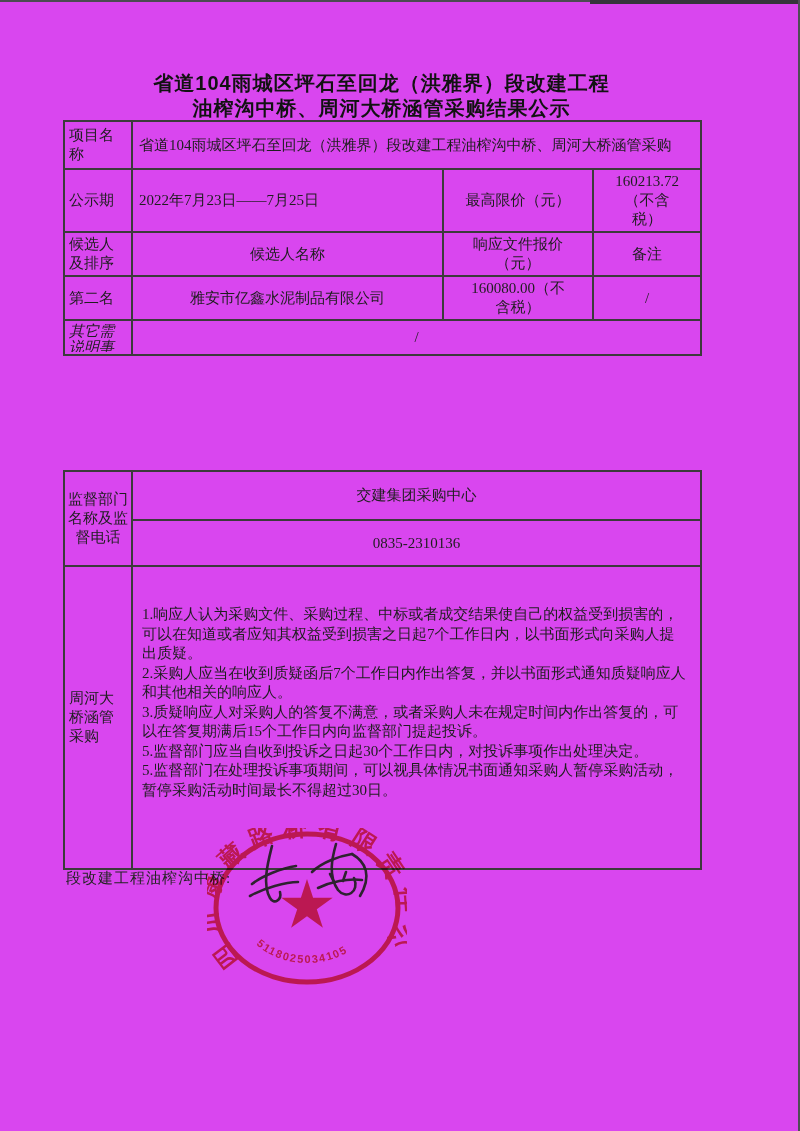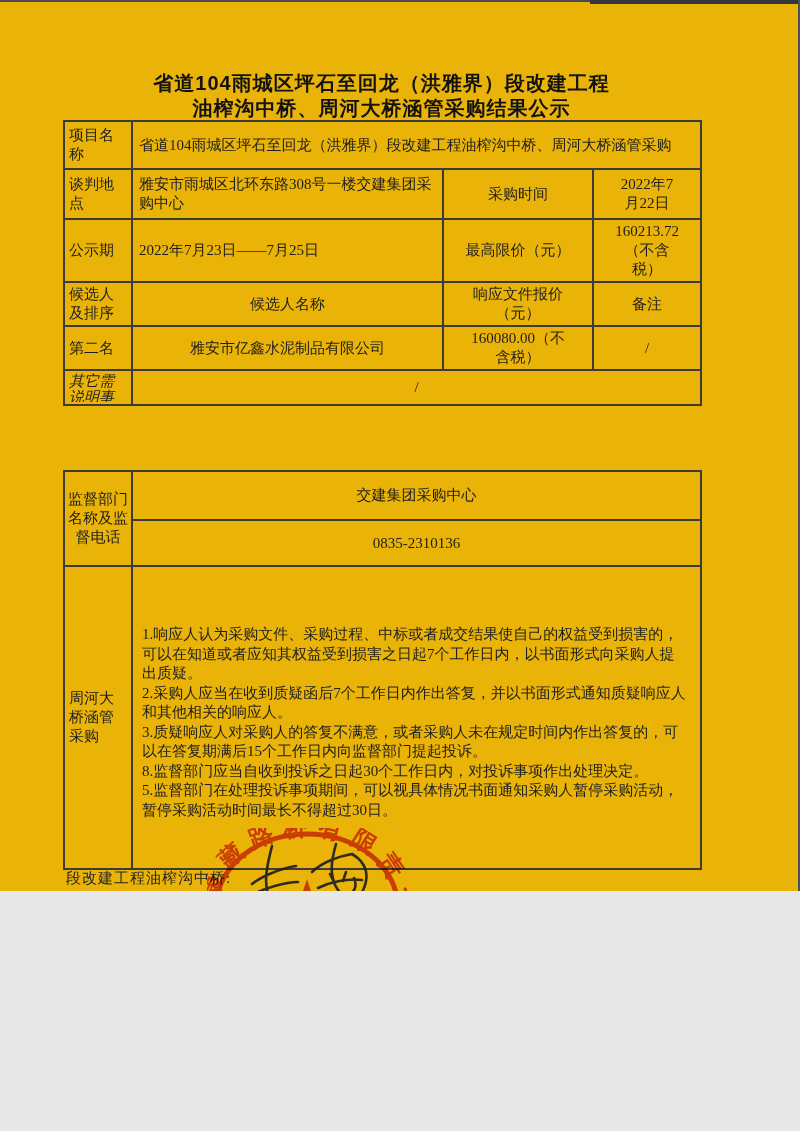--- a/index.html
+++ b/index.html
@@ -1,18 +1,18 @@
 <!DOCTYPE html>
 <html><head>
 <meta charset="utf-8">
 <style>
   html,body { margin:0; padding:0; background:#e8e8e8; }
   .sheet {
-    position:relative; width:800px; height:891px;
-    background:#eab308; overflow:hidden;
+    position:relative; width:800px; height:1131px;
+    background:#d946ef; overflow:hidden;
     font-family:"Liberation Serif","DejaVu Serif",serif;
     color:#1e1e1e;
   }
   
   .edge-top   { position:absolute; top:0; left:0; width:100%; height:2px; background:#4b4b52; }
   .edge-top-r { position:absolute; top:0; right:0; width:210px; height:4px; background:#35353c; }
   .edge-right { position:absolute; top:0; right:0; width:2px; height:100%; background:#4e4e57; }
 
   .title { position:absolute; left:63px; top:71px; width:637px; text-align:center;
            font-family:"Liberation Sans","DejaVu Sans",sans-serif;
@@ -22,21 +22,21 @@
   table.t1 { top:120px; }
   table.t2 { top:470px; }
   td { border:2px solid #3b3b3b; font-size:15px; line-height:19px;
        padding:2px 21px; text-align:center; vertical-align:middle;
        word-break:break-all; overflow:hidden; }
   td.lab { text-align:left; padding:2px 10px 2px 4px; }
   td.lab-c { text-align:center; padding:18px 2px; }
   td.left { text-align:left; padding-left:6px; padding-right:3px; }
   td.top { vertical-align:top;font-style:italic; }
   .clip { height:29px; overflow:hidden; line-height:16px; }
-  td.objection { text-align:left; vertical-align:top; padding:58px 12px 20px 9px; line-height:19.5px; }
+  td.objection { text-align:left; vertical-align:top; padding:38px 12px 20px 9px; line-height:19.5px; }
   td.objection p { margin:0; }
 
   .sign-label { position:absolute; left:66px; top:869px; font-size:15px; letter-spacing:1px; color:#242424; }
 
   .seal { position:absolute; left:207px; top:828px; width:200px; height:160px;
           mix-blend-mode:multiply; opacity:.9; }
   .seal text { font-family:"Liberation Sans","DejaVu Sans",sans-serif; font-weight:700; }
   .signature { position:absolute; left:230px; top:835px; width:160px; height:80px; opacity:.92; }
   .signature path { fill:none; stroke:#202020; stroke-width:2.6; stroke-linecap:round; }
 </style>
@@ -57,26 +57,20 @@
     <colgroup>
         <col style="width:68px">
         <col style="width:311px">
         <col style="width:150px">
         <col style="width:108px">
       </colgroup>
     <tbody>
       <tr style="height:48px">
         <td class="lab">项目名称</td>
         <td class="left" colspan="3">省道104雨城区坪石至回龙（洪雅界）段改建工程油榨沟中桥、周河大桥涵管采购</td>
-      </tr>
-      <tr style="height:50px">
-        <td class="lab">谈判地点</td>
-        <td class="left">雅安市雨城区北环东路308号一楼交建集团采购中心</td>
-        <td>采购时间</td>
-        <td>2022年7月22日</td>
       </tr>
       <tr style="height:44px">
         <td class="lab">公示期</td>
         <td class="left">2022年7月23日——7月25日</td>
         <td>最高限价（元）</td>
         <td>160213.72（不含税）</td>
       </tr>
       <tr style="height:41px">
         <td class="lab">候选人及排序</td>
         <td>候选人名称</td>
@@ -110,21 +104,21 @@
       </tr>
       <tr style="height:38px">
         <td>0835-2310136</td>
       </tr>
       <tr style="height:303px">
         <td class="lab">周河大桥涵管采购</td>
         <td class="objection">
           <p>1.响应人认为采购文件、采购过程、中标或者成交结果使自己的权益受到损害的，可以在知道或者应知其权益受到损害之日起7个工作日内，以书面形式向采购人提出质疑。</p>
           <p>2.采购人应当在收到质疑函后7个工作日内作出答复，并以书面形式通知质疑响应人和其他相关的响应人。</p>
           <p>3.质疑响应人对采购人的答复不满意，或者采购人未在规定时间内作出答复的，可以在答复期满后15个工作日内向监督部门提起投诉。</p>
-          <p>8.监督部门应当自收到投诉之日起30个工作日内，对投诉事项作出处理决定。</p>
+          <p>5.监督部门应当自收到投诉之日起30个工作日内，对投诉事项作出处理决定。</p>
           <p>5.监督部门在处理投诉事项期间，可以视具体情况书面通知采购人暂停采购活动，暂停采购活动时间最长不得超过30日。</p>
         </td>
       </tr>
     </tbody>
   </table>
 
   <div class="sign-label">段改建工程油榨沟中桥:</div>
 
   <svg class="seal" viewBox="0 0 200 160">
     <ellipse cx="100" cy="80" rx="91" ry="74" fill="none" stroke-width="5" stroke="#d94545"></ellipse>

